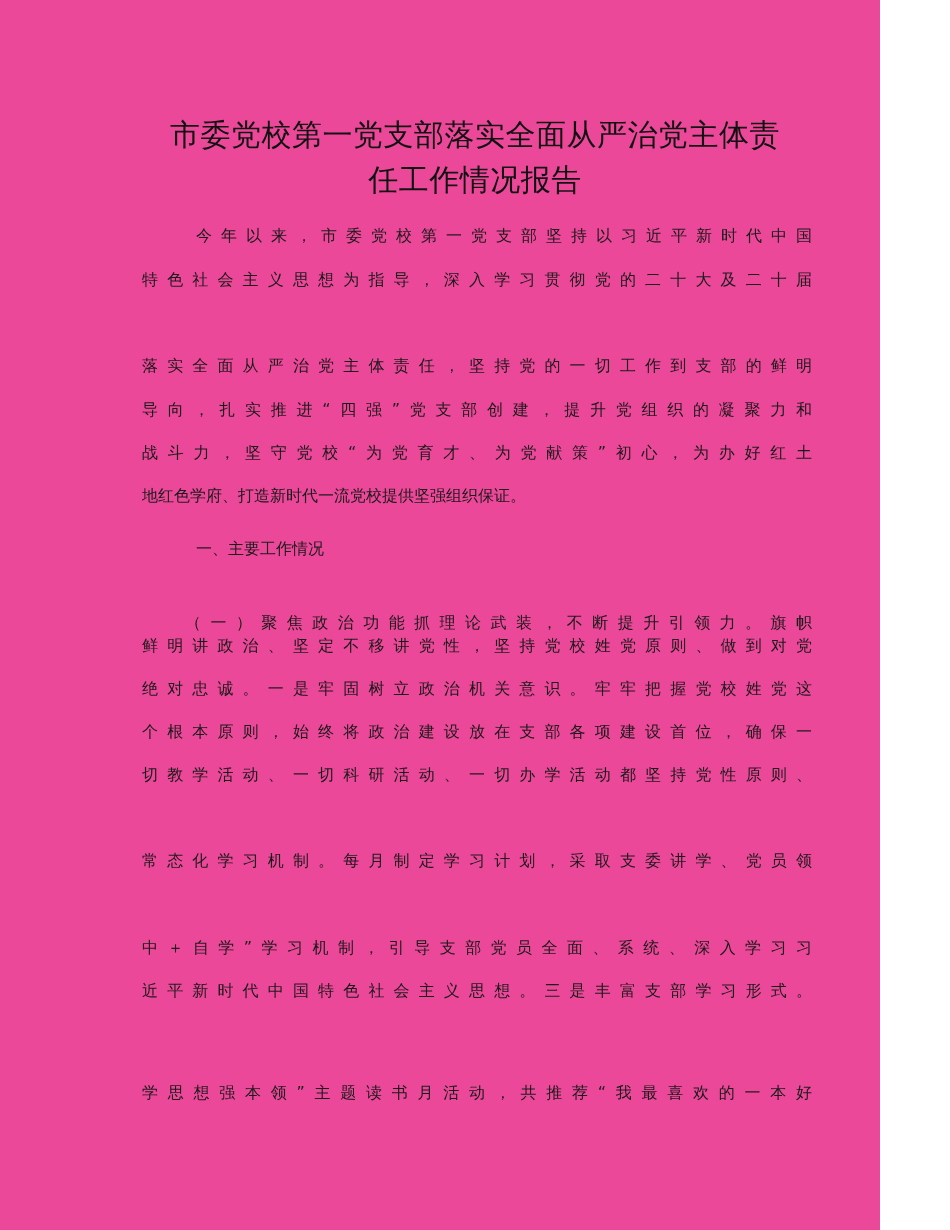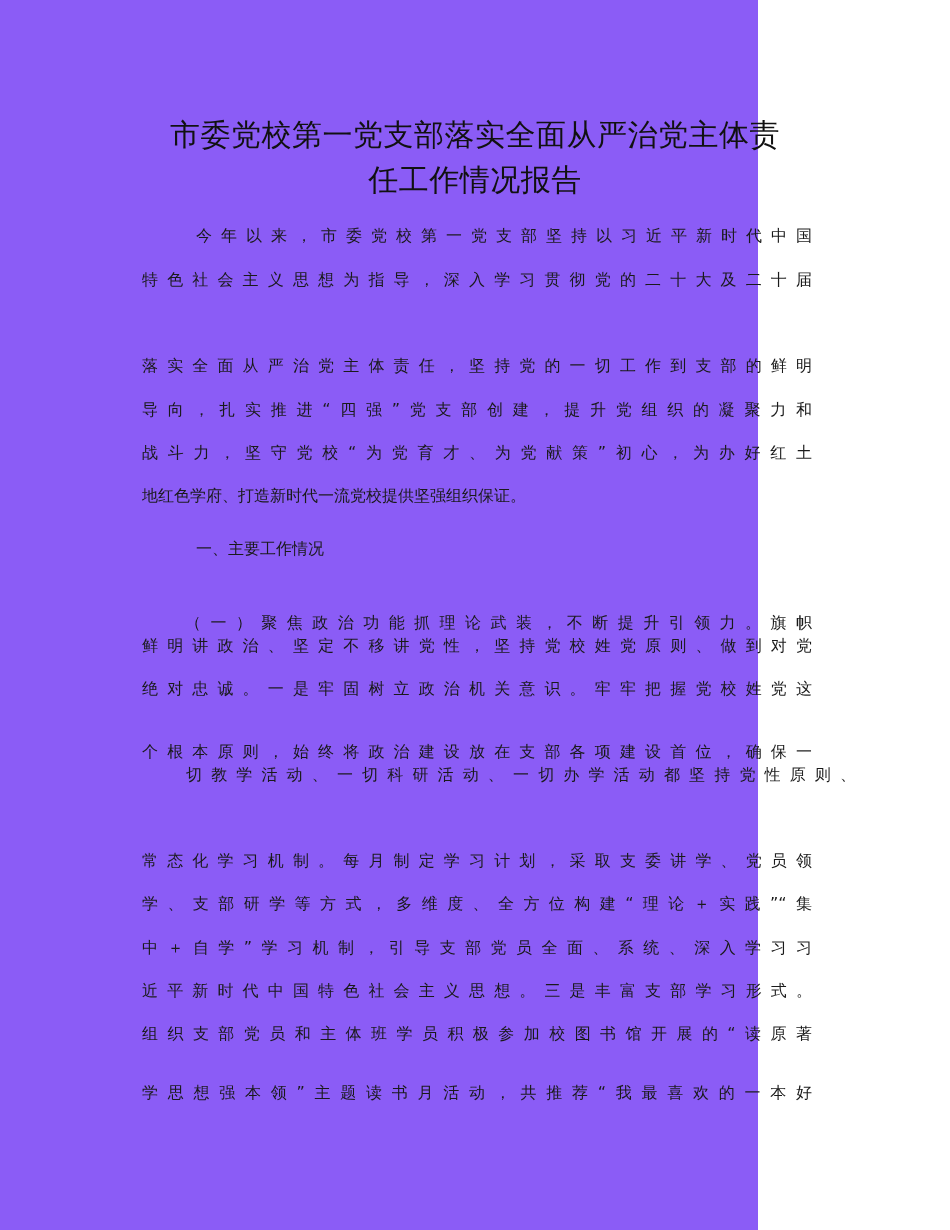--- a/index.html
+++ b/index.html
@@ -11,23 +11,23 @@
     width: 950px;
     height: 1230px;
     position: relative;
     overflow: hidden;
     font-family: "DejaVu Sans", "Liberation Sans", sans-serif;
     color: #1a1a1a;
   }
   .page {
     position: absolute;
     left: 0; top: 0;
-    width: 758px;
+    width: 880px;
     height: 1230px;
-    background: #8b5cf6;
+    background: #ec4899;
   }
   .title-line {
     position: absolute;
     left: 0;
     width: 950px;
     text-align: center;
     font-size: 30px;
     line-height: 40px;
     letter-spacing: 0.5px;
     color: #111111;
@@ -68,22 +68,20 @@
   <div class="line" style="top:349px;">落实全面从严治党主体责任，坚持党的一切工作到支部的鲜明</div>
   <div class="line" style="top:393px;">导向，扎实推进“四强”党支部创建，提升党组织的凝聚力和</div>
   <div class="line" style="top:436px;">战斗力，坚守党校“为党育才、为党献策”初心，为办好红土</div>
   <div class="line last" style="top:479px;">地红色学府、打造新时代一流党校提供坚强组织保证。</div>
 
   <div class="line indent heading" style="top:532px;">一、主要工作情况</div>
 
   <div class="line indent" style="top:606px; left:185px; width:627px;">（一）聚焦政治功能抓理论武装，不断提升引领力。旗帜</div>
   <div class="line" style="top:629px;">鲜明讲政治、坚定不移讲党性，坚持党校姓党原则、做到对党</div>
   <div class="line" style="top:672px;">绝对忠诚。一是牢固树立政治机关意识。牢牢把握党校姓党这</div>
-  <div class="line" style="top:715px;margin-top:20px;">个根本原则，始终将政治建设放在支部各项建设首位，确保一</div>
-  <div class="line" style="top:758px;margin-left:44px;">切教学活动、一切科研活动、一切办学活动都坚持党性原则、</div>
+  <div class="line" style="top:715px;">个根本原则，始终将政治建设放在支部各项建设首位，确保一</div>
+  <div class="line" style="top:758px;">切教学活动、一切科研活动、一切办学活动都坚持党性原则、</div>
   <div class="line" style="top:844px;">常态化学习机制。每月制定学习计划，采取支委讲学、党员领</div>
-  <div class="line" style="top:887px;">学、支部研学等方式，多维度、全方位构建“理论＋实践”“集</div>
   <div class="line" style="top:931px;">中＋自学”学习机制，引导支部党员全面、系统、深入学习习</div>
   <div class="line" style="top:974px;">近平新时代中国特色社会主义思想。三是丰富支部学习形式。</div>
-  <div class="line" style="top:1017px;">组织支部党员和主体班学员积极参加校图书馆开展的“读原著</div>
   <div class="line" style="top:1060px;margin-top:16px;">学思想强本领”主题读书月活动，共推荐“我最喜欢的一本好</div>
 
 </div>
 
 </body></html>

